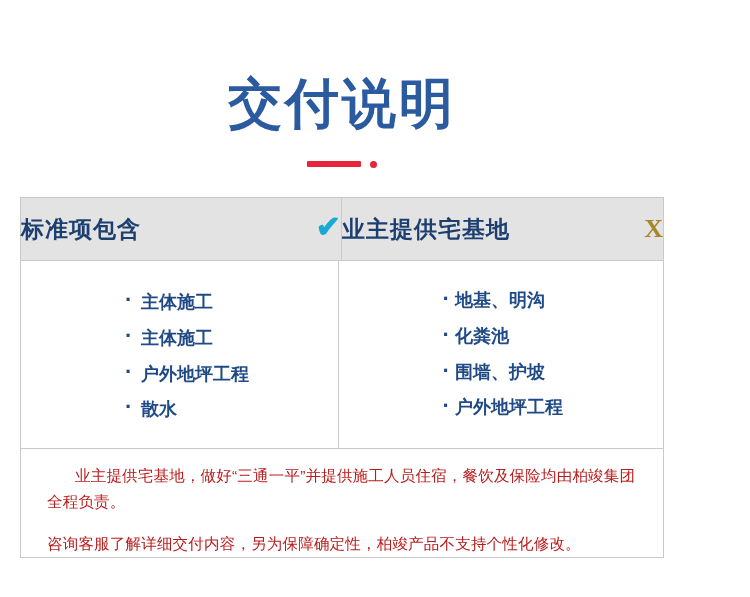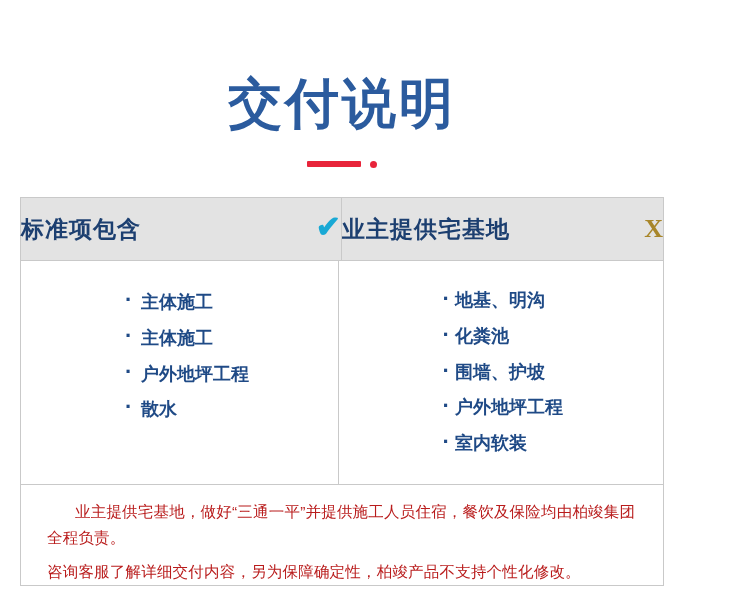--- a/index.html
+++ b/index.html
@@ -152,21 +152,21 @@
   .note {
     font-size: 15.5px;
     color: #b91c1c;
     line-height: 1.68;
     letter-spacing: 0.2px;
   }
   .note.first {
     text-indent: 28px;
   }
   .note.second {
-    margin-top: 8px;
+    margin-top: 16px;
   }
 </style>
 </head>
 <body>
 
 <div class="page">
 
   <div class="title-block">
     <div class="title">交付说明</div>
   </div>
@@ -197,21 +197,20 @@
           <li>户外地坪工程</li>
           <li>散水</li>
         </ul>
       </div>
       <div class="td right">
         <ul class="bullets">
           <li>地基、明沟</li>
           <li>化粪池</li>
           <li>围墙、护坡</li>
           <li>户外地坪工程</li>
-          <li>室内软装</li>
         </ul>
       </div>
     </div>
 
     <div class="notes">
       <div class="note first">业主提供宅基地，做好“三通一平”并提供施工人员住宿，餐饮及保险均由柏竣集团全程负责。</div>
       <div class="note second">咨询客服了解详细交付内容，另为保障确定性，柏竣产品不支持个性化修改。</div>
     </div>
 
   </div>

